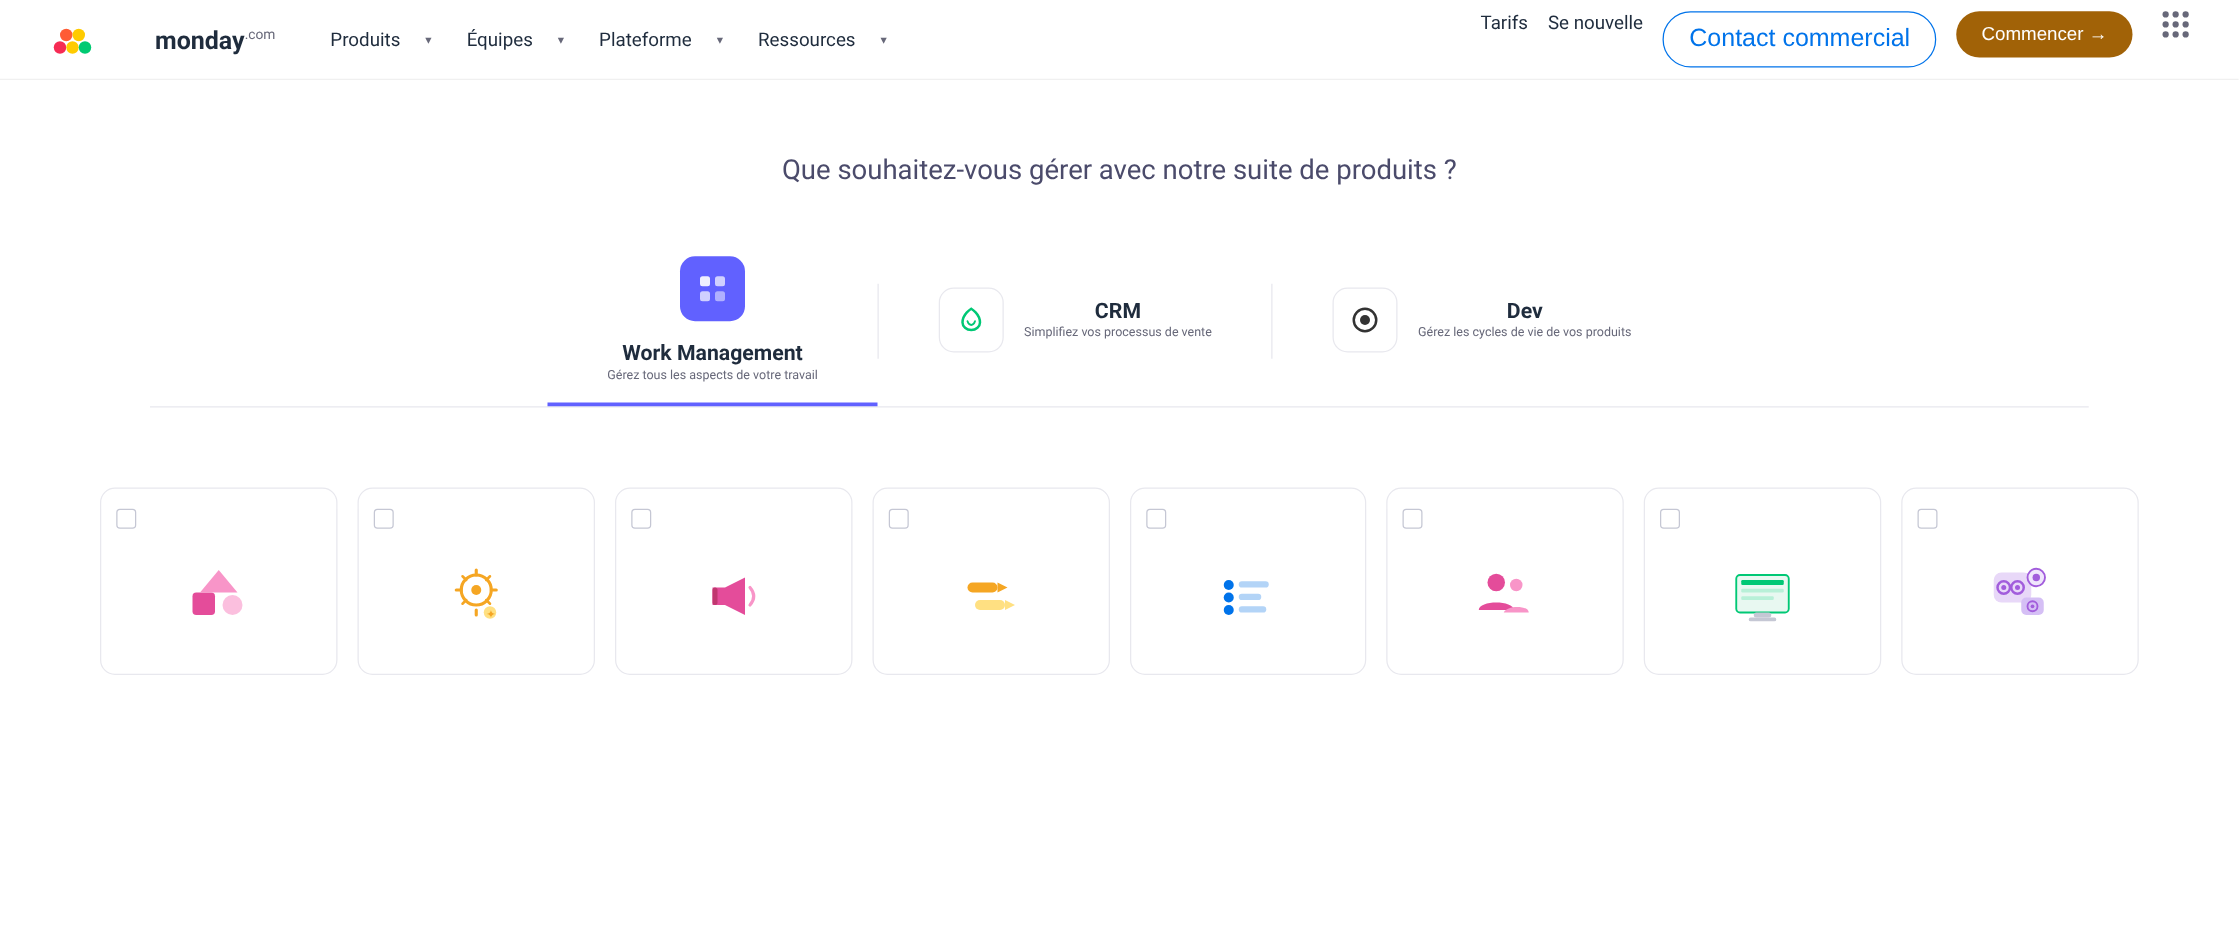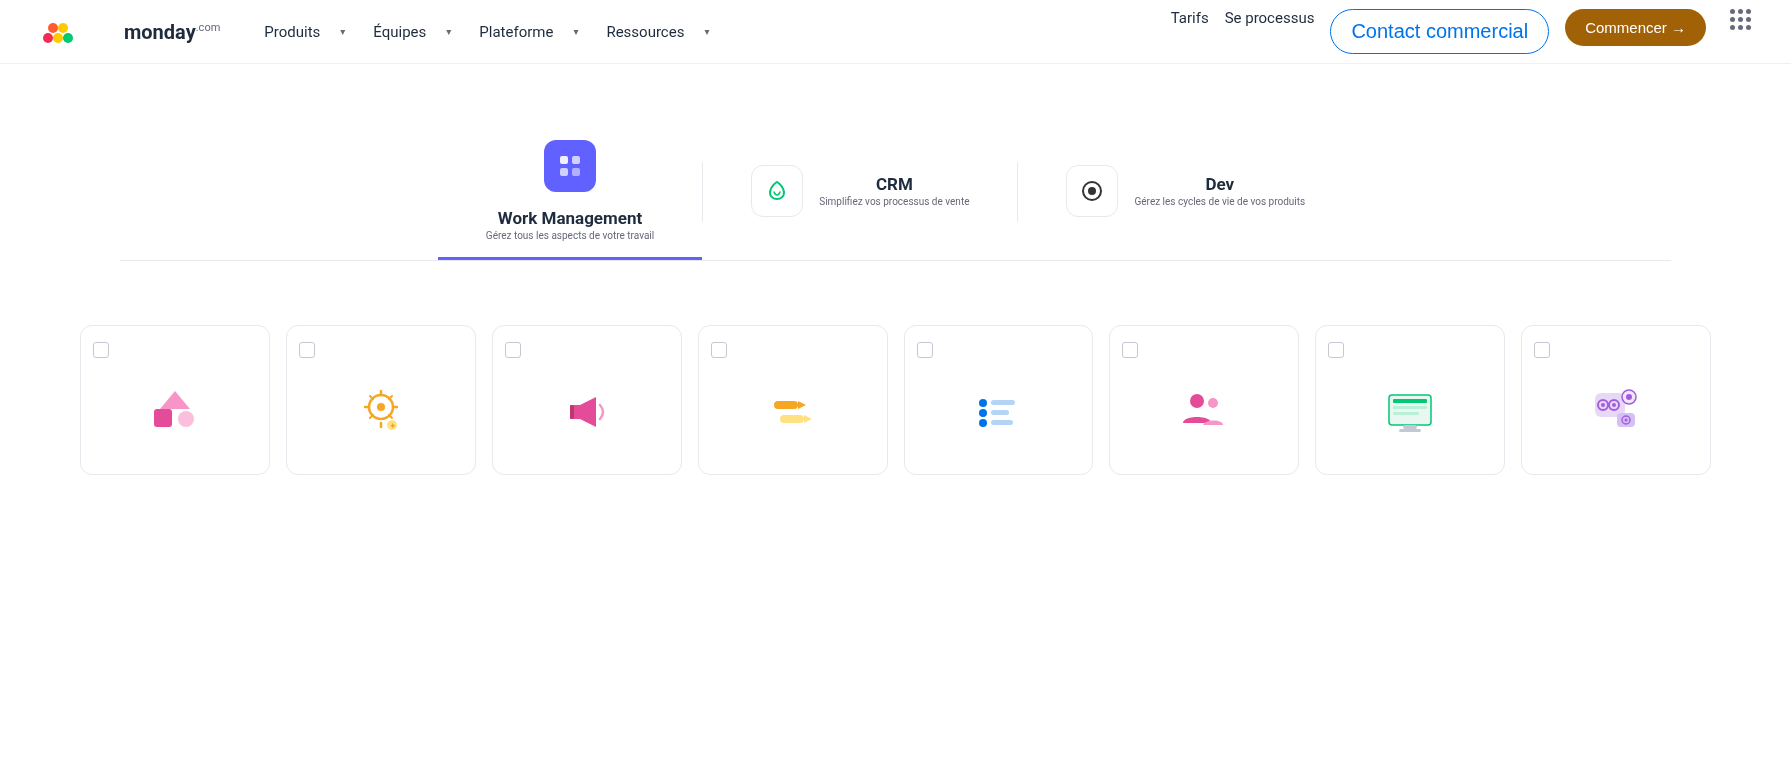--- a/index.html
+++ b/index.html
@@ -260,38 +260,39 @@
       <span class="nav-chevron">▾</span>
     </div>
     <div class="nav-link">
       <span>Ressources</span>
       <span class="nav-chevron">▾</span>
     </div>
   </div>
 
   <div class="nav-right">
     <span class="nav-tarifs">Tarifs</span>
-    <span class="nav-connect">Se processus</span>
+    <span class="nav-connect">Se nouvelle</span>
     <button class="btn-contact">Contact commercial</button>
     <button class="btn-start">Commencer →</button>
     <div class="nav-grid-icon">
       <span></span>
         <span></span>
         <span></span>
       <span></span>
         <span></span>
         <span></span>
       <span></span>
         <span></span>
         <span></span>
     </div>
   </div>
 </nav>
 
 <section class="hero">
+  <p class="hero-subtitle">Que souhaitez-vous gérer avec notre suite de produits ?</p>
 
   <div class="tabs-section">
     <div class="tab-item active">
       <div class="tab-icon tab-icon-wm">
         <svg width="28" height="28" viewBox="0 0 28 28" fill="none">
             <rect x="4" y="4" width="8" height="8" rx="2" fill="white" opacity="0.9"></rect>
             <rect x="16" y="4" width="8" height="8" rx="2" fill="white" opacity="0.7"></rect>
             <rect x="4" y="16" width="8" height="8" rx="2" fill="white" opacity="0.7"></rect>
             <rect x="16" y="16" width="8" height="8" rx="2" fill="white" opacity="0.5"></rect>
           </svg>

